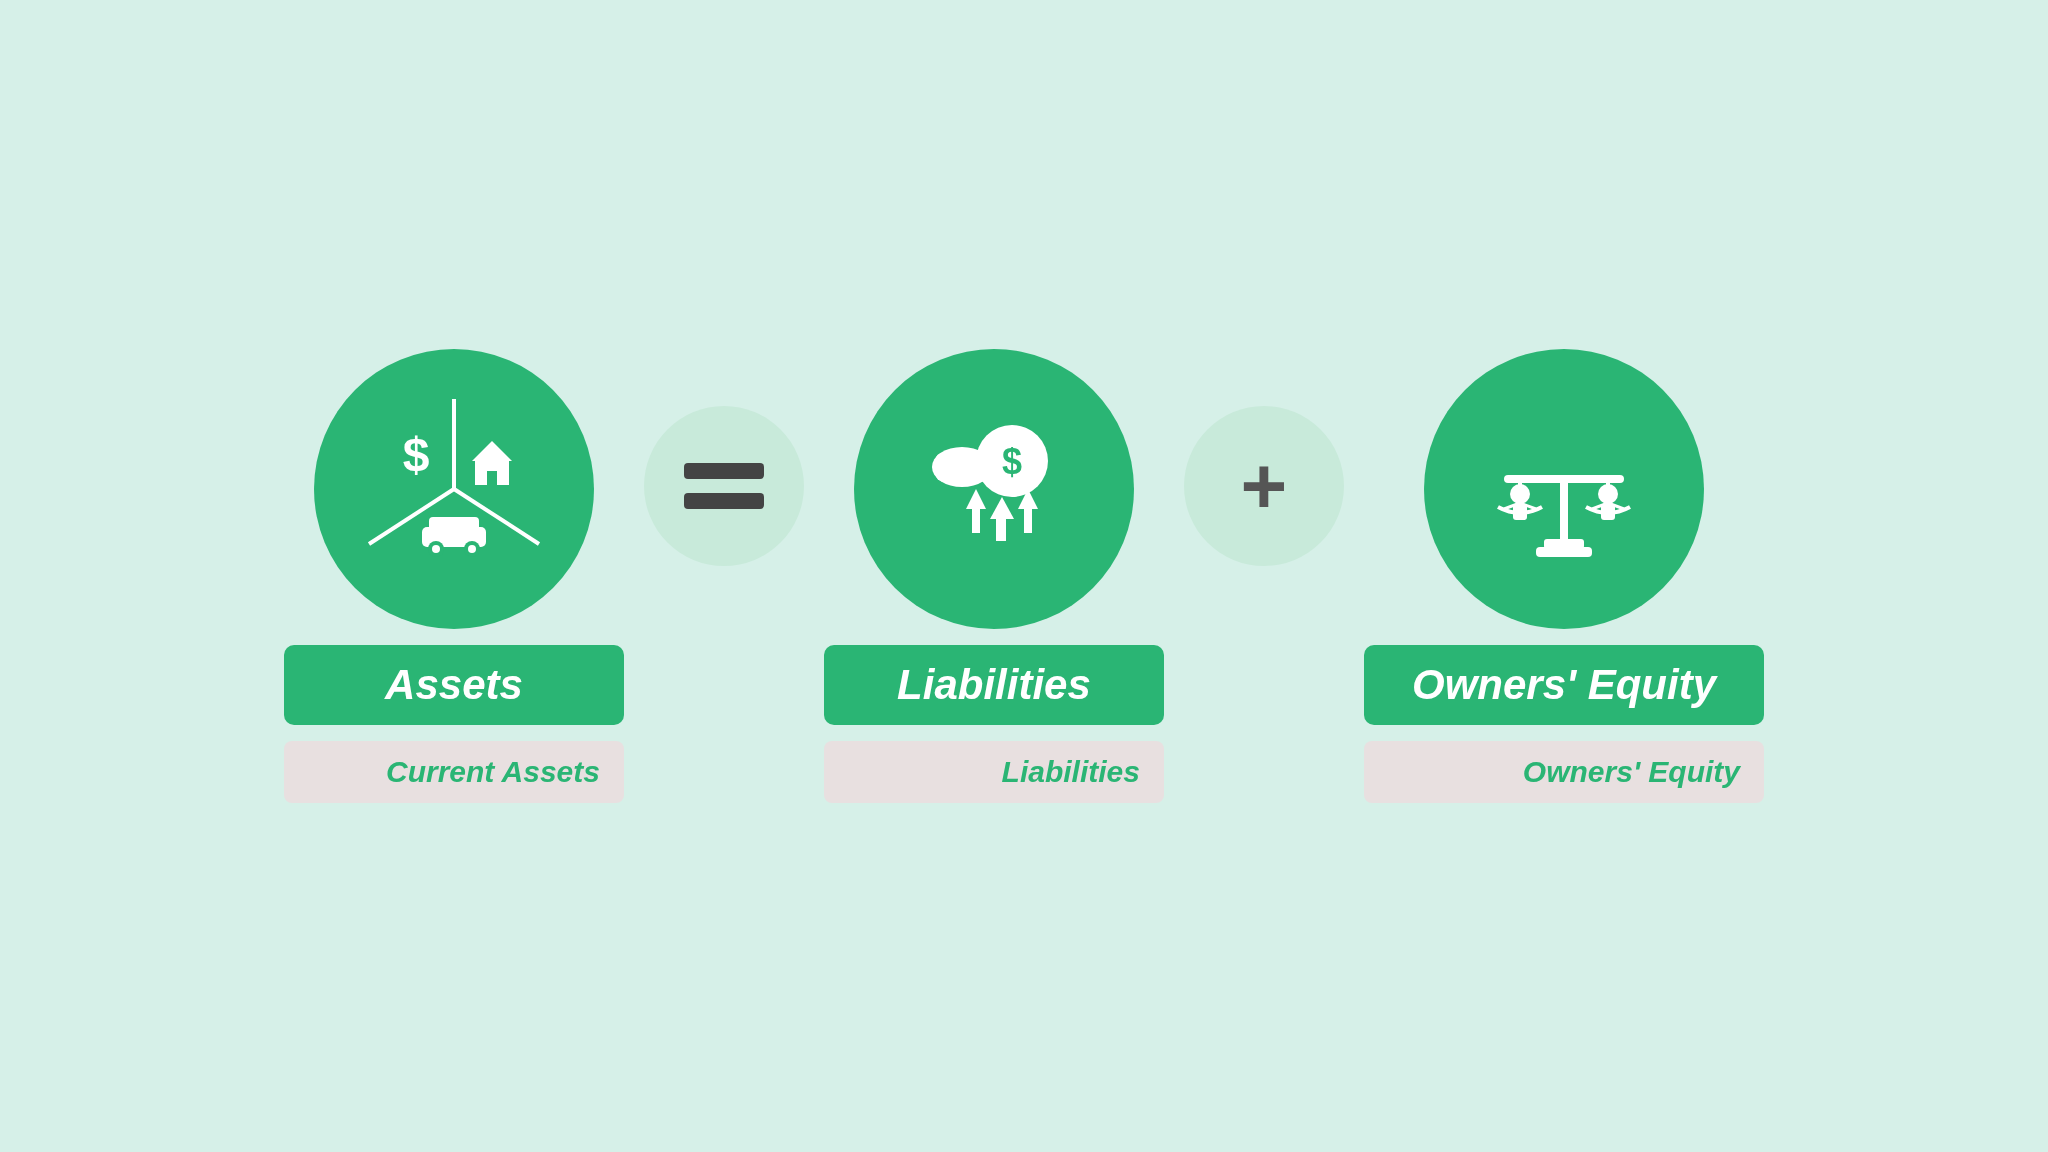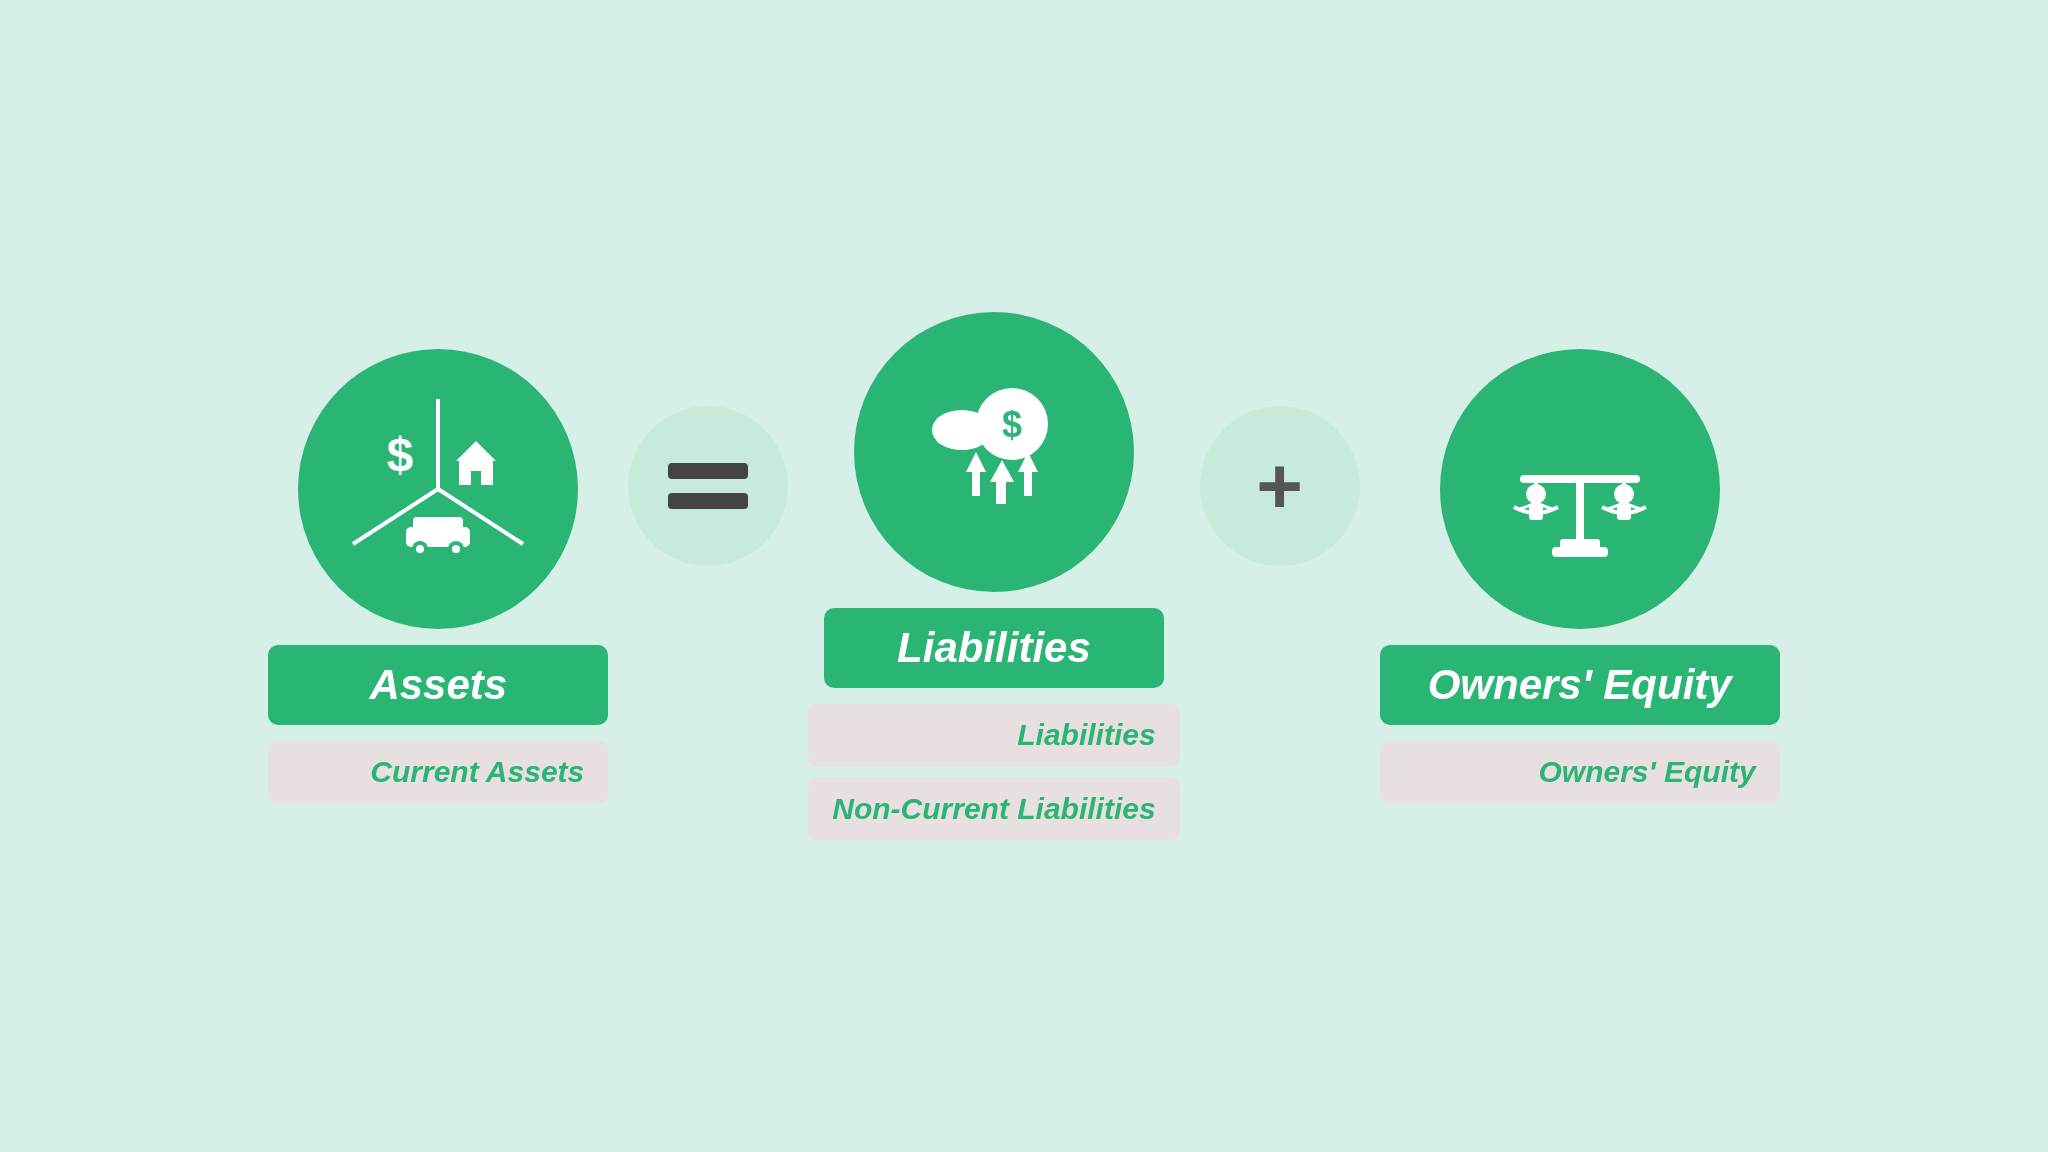--- a/index.html
+++ b/index.html
@@ -173,21 +173,20 @@
           <rect x="102" y="130" width="10" height="22" fill="white"></rect>
 
           <polygon points="124,120 134,100 144,120" fill="white"></polygon>
           <rect x="130" y="120" width="8" height="24" fill="white"></rect>
         </g>
       </svg>
     </div>
     <div class="label-badge">Liabilities</div>
     <div class="sub-labels">
       <div class="sub-label">Liabilities</div>
-      <div class="sub-label">Non-Current Liabilities</div>
     </div>
   </div>
 
   <div class="operator-circle">
     <span class="operator-text">+</span>
   </div>
 
   <div class="term-block">
     <div class="circle-icon">
       <svg viewBox="0 0 200 200" xmlns="http://www.w3.org/2000/svg">

